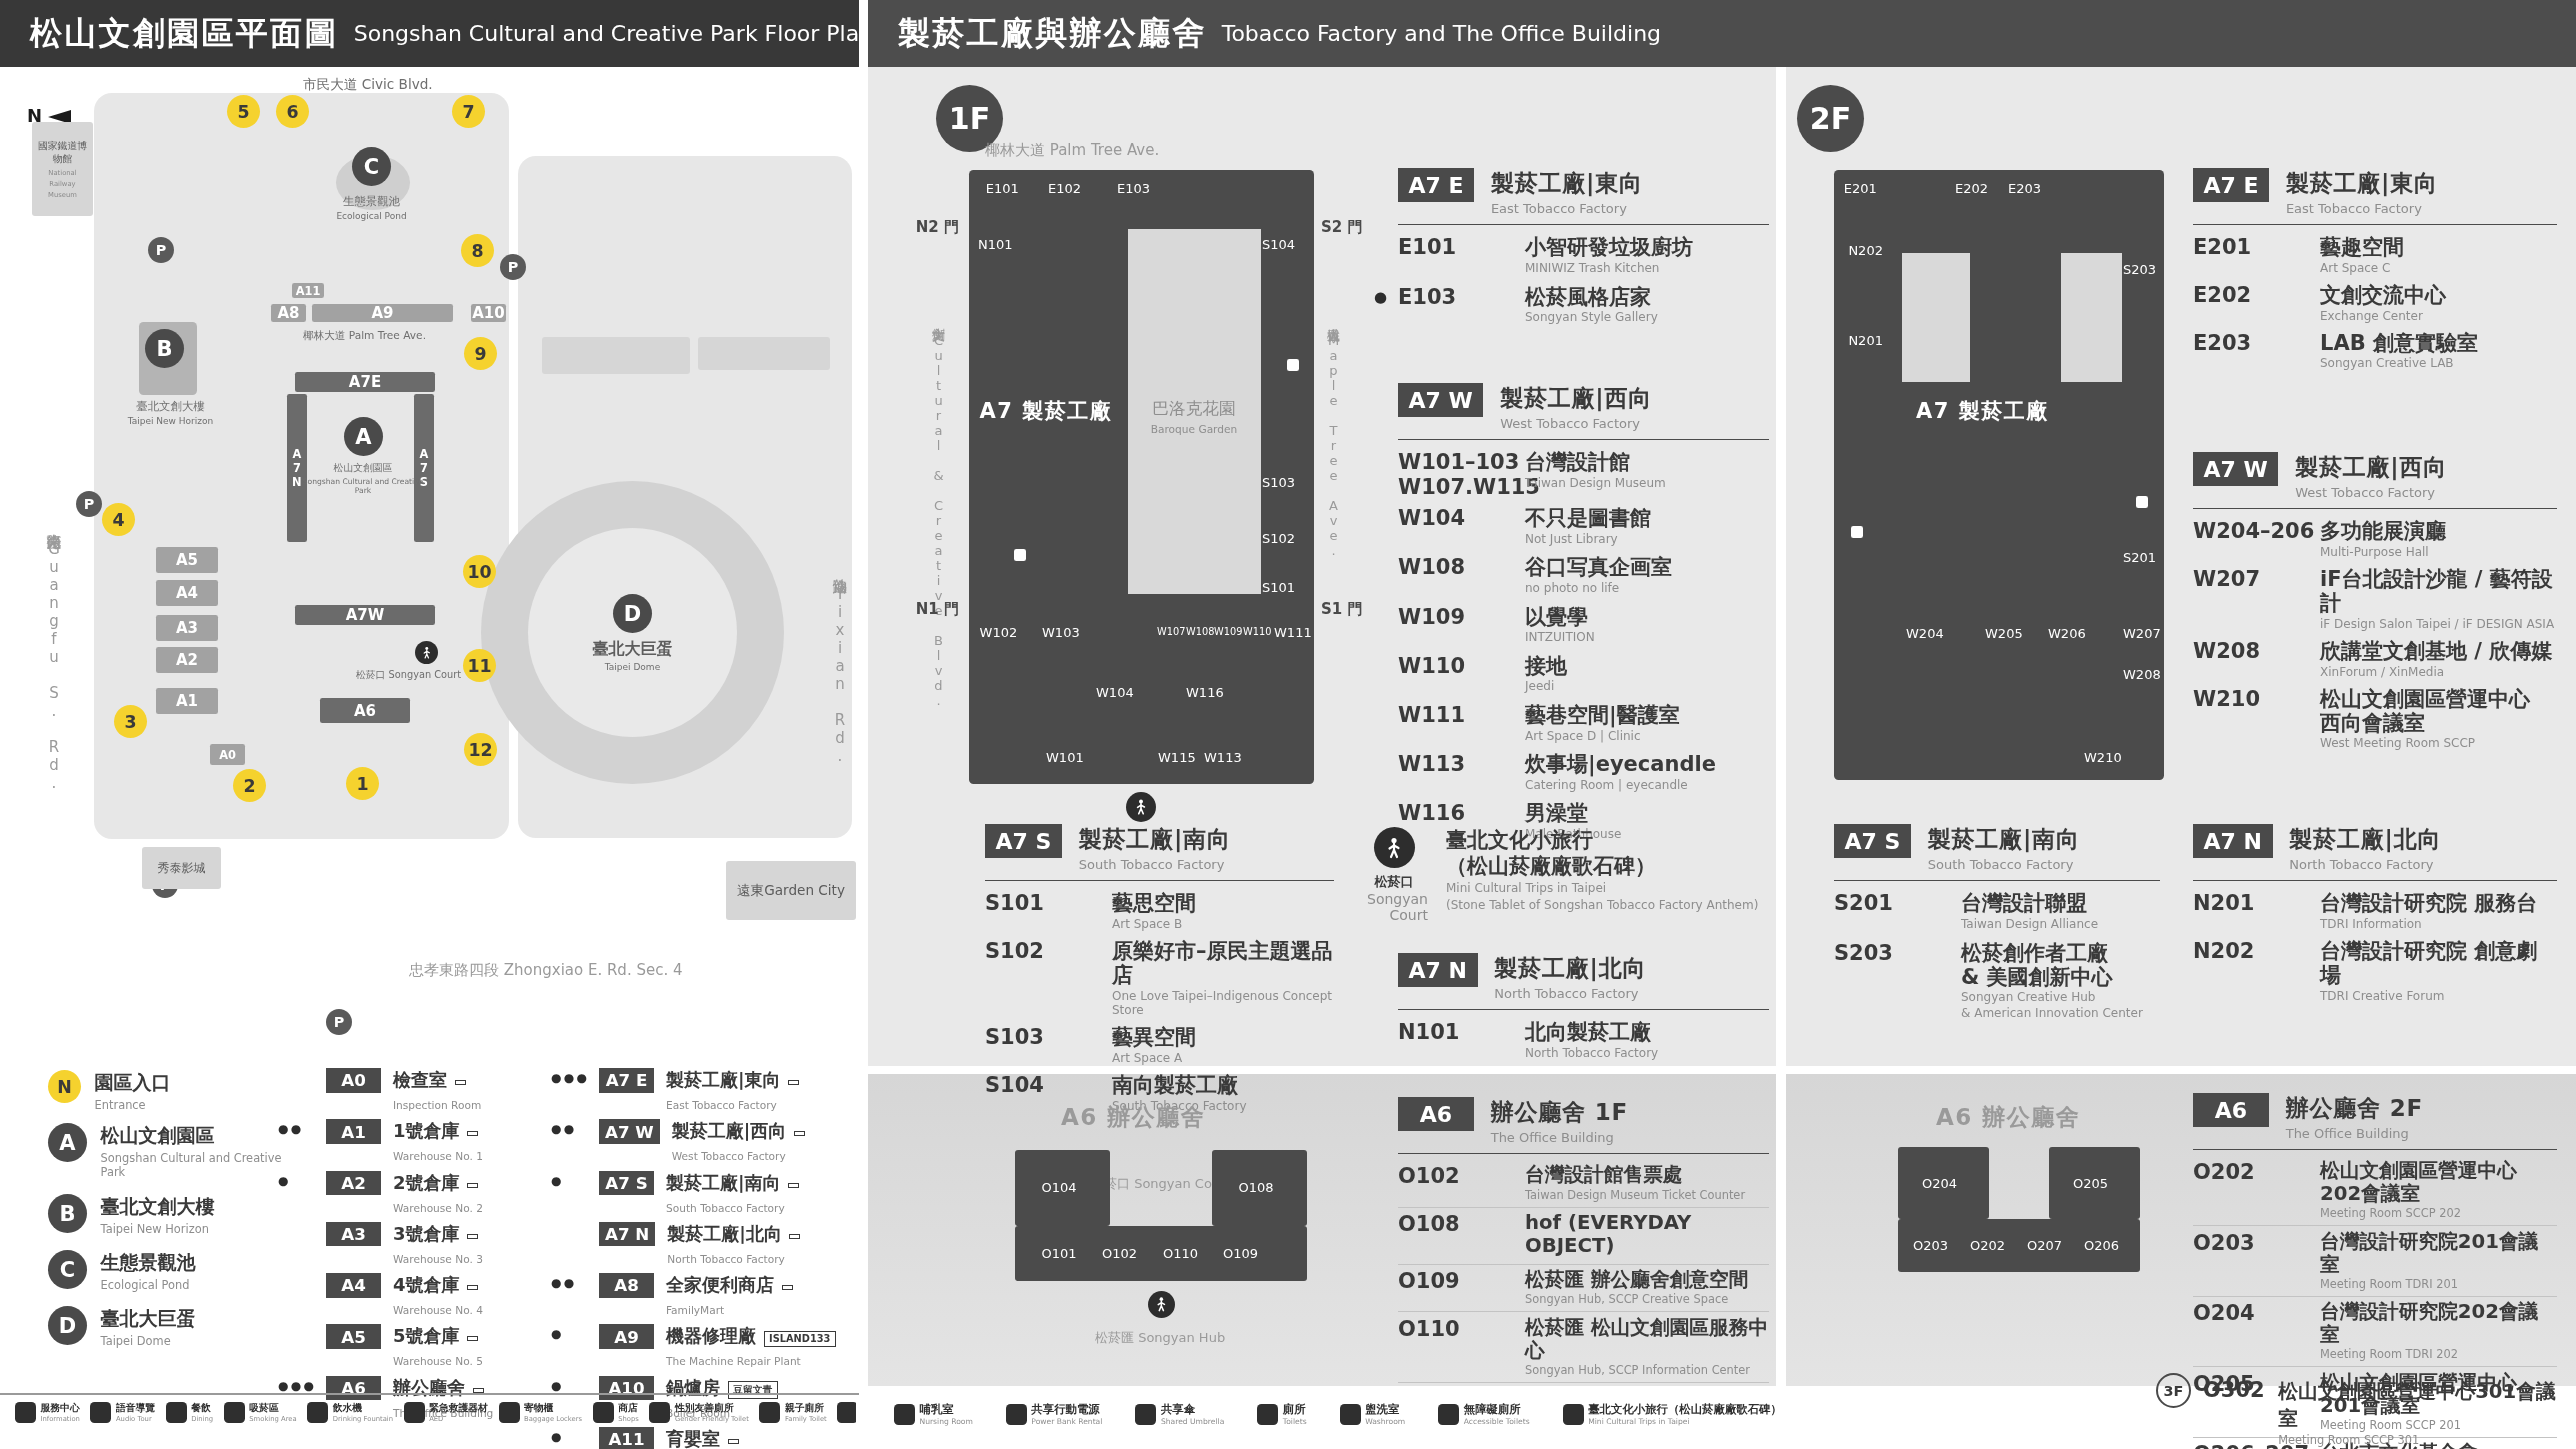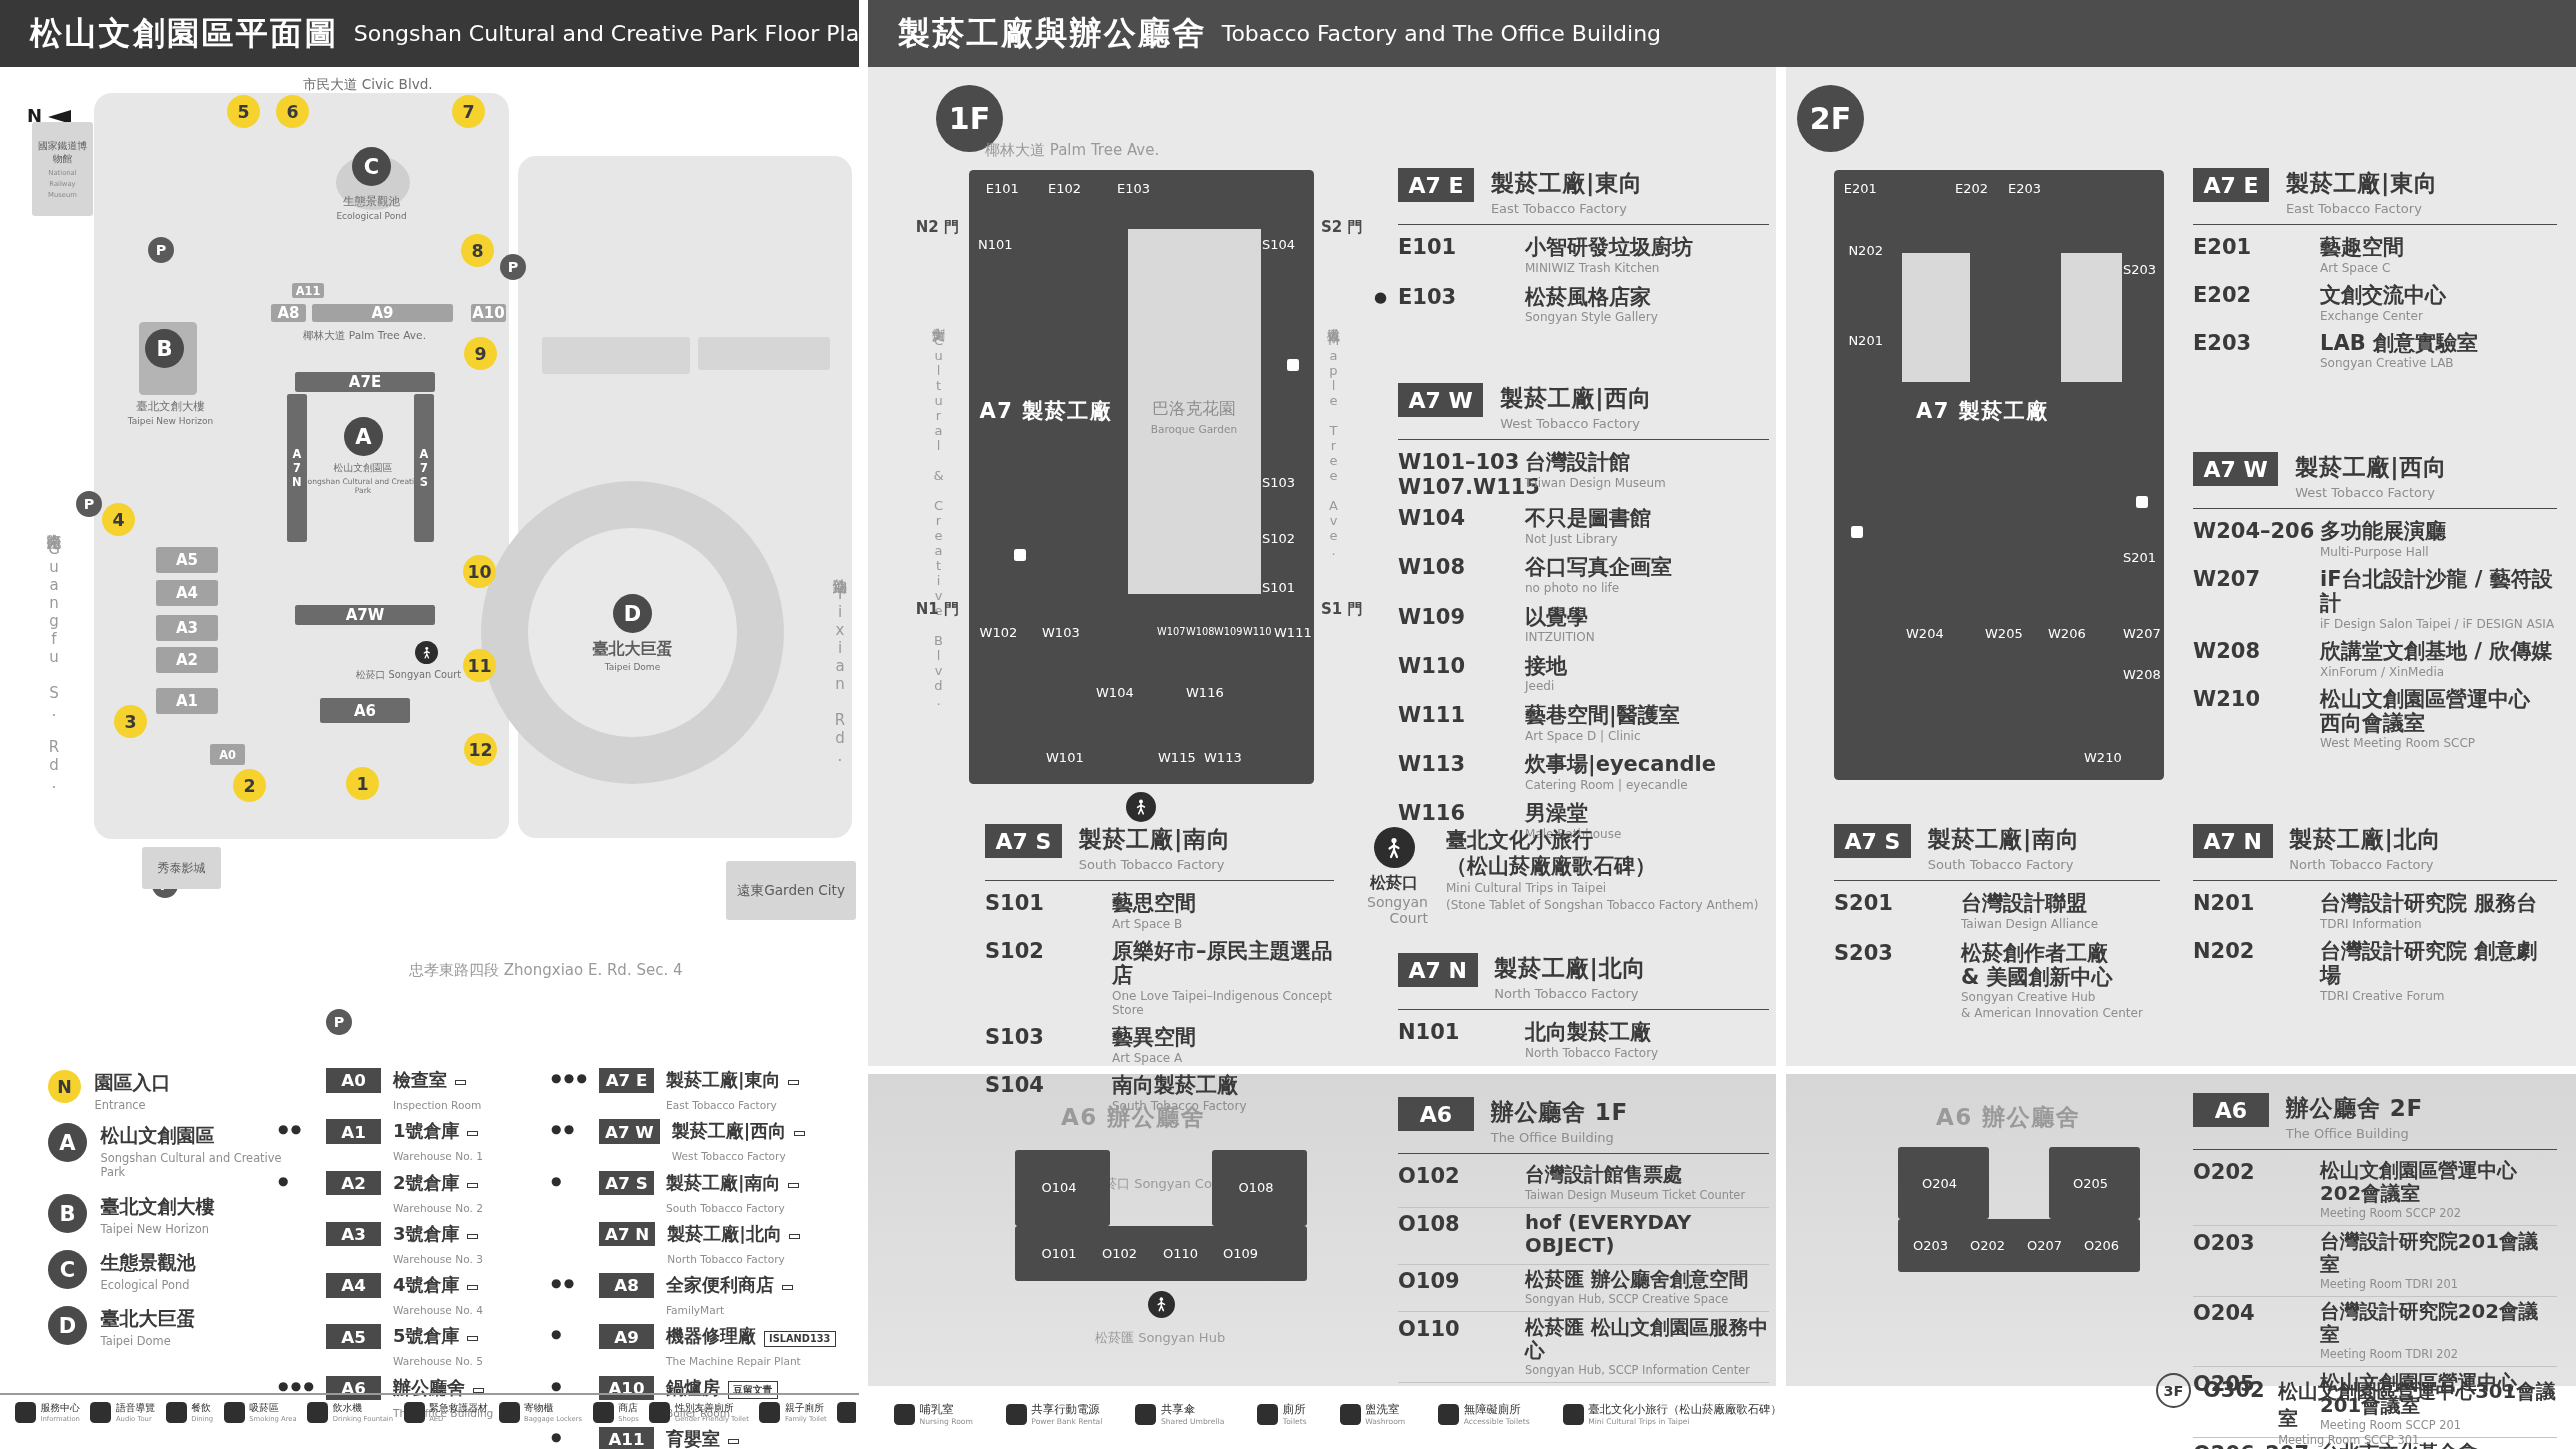--- a/index.html
+++ b/index.html
@@ -53,21 +53,21 @@
 .item .namecol{flex:1;}
 .item .namecol .zh{display:block;font-size:21px;color:#3a3a3a;font-weight:bold;line-height:1.15;}
 .item .namecol .en{display:block;font-size:12px;color:#8d8d8d;margin-top:1.5px;line-height:1.2;}
 .a6items .item{border-bottom:0.8px solid #c3c3c3;padding-bottom:4.5px;margin-bottom:4.5px;}
 .a6items .item .namecol .zh{font-size:19.7px;}
 .a6items .item .namecol .en{font-size:11.4px;}
 
 
 .courtsec{position:absolute;display:flex;}
 .courtsec .iconcol{width:68px;flex:none;text-align:center;}
-.courtsec .capzh{display:block;font-size:16px;font-weight:bold;color:#3a3a3a;margin-top:4.5px;}
+.courtsec .capzh{display:block;font-size:13px;font-weight:bold;color:#3a3a3a;margin-top:4.5px;}
 .courtsec .capen{display:block;font-size:14px;color:#8d8d8d;text-align:right;}
 .courtsec .txt .zh{display:block;font-size:21px;font-weight:bold;color:#3a3a3a;line-height:1.25;}
 .courtsec .txt .en{display:block;font-size:12px;color:#8d8d8d;line-height:1.25;margin-top:1.5px;}
 
 
 .f3row{position:absolute;display:flex;align-items:flex-start;}
 .f3badge{width:35px;height:35px;border-radius:50%;border:2.3px solid #4a4a4a;color:#3a3a3a;font-weight:bold;font-size:14.4px;display:flex;align-items:center;justify-content:center;flex:none;}
 .f3code{font-size:21px;font-weight:bold;color:#3a3a3a;margin:4.5px 13.6px 0 12px;flex:none;}
 .f3name .zh{display:block;font-size:19.7px;font-weight:bold;color:#3a3a3a;margin-top:4.5px;}
 .f3name .en{display:block;font-size:11.4px;color:#8d8d8d;margin-top:1.5px;}
@@ -98,21 +98,21 @@
 .lrow .lname{margin-left:12px;}
 .lrow .zh{display:inline-block;font-size:18px;color:#3a3a3a;font-weight:bold;}
 .lrow .en{display:block;font-size:10.6px;color:#8d8d8d;margin-top:7px;}
 .lrow .extra{display:inline-block;border:1.5px solid #3a3a3a;color:#3a3a3a;font-size:9.8px;font-weight:bold;padding:1.5px 4.5px;margin-left:7.6px;vertical-align:middle;}
 
 
 .fstrip{position:absolute;display:flex;align-items:center;}
 .fitem{display:flex;align-items:center;margin-right:10.6px;flex:none;}
 .fic{width:21px;height:21px;background:#2f2f2f;border-radius:4.5px;flex:none;}
 .fitem .txt{margin-left:4.5px;}
-.fitem .zh{display:block;font-size:9.8px;color:#2f2f2f;font-weight:normal;white-space:nowrap;}
+.fitem .zh{display:block;font-size:9.8px;color:#2f2f2f;font-weight:bold;white-space:nowrap;}
 .fitem .en{display:block;font-size:6.8px;color:#8d8d8d;white-space:nowrap;}
 .fstrip.right .fitem{margin-right:33px;}
 .fstrip.right .zh{font-size:11.4px;}
 .fstrip.right .en{font-size:7.6px;}
 .topline{position:absolute;height:1.5px;background:#9a9a9a;}
 </style>
 </head>
 <body>
 
 <div id="root">

